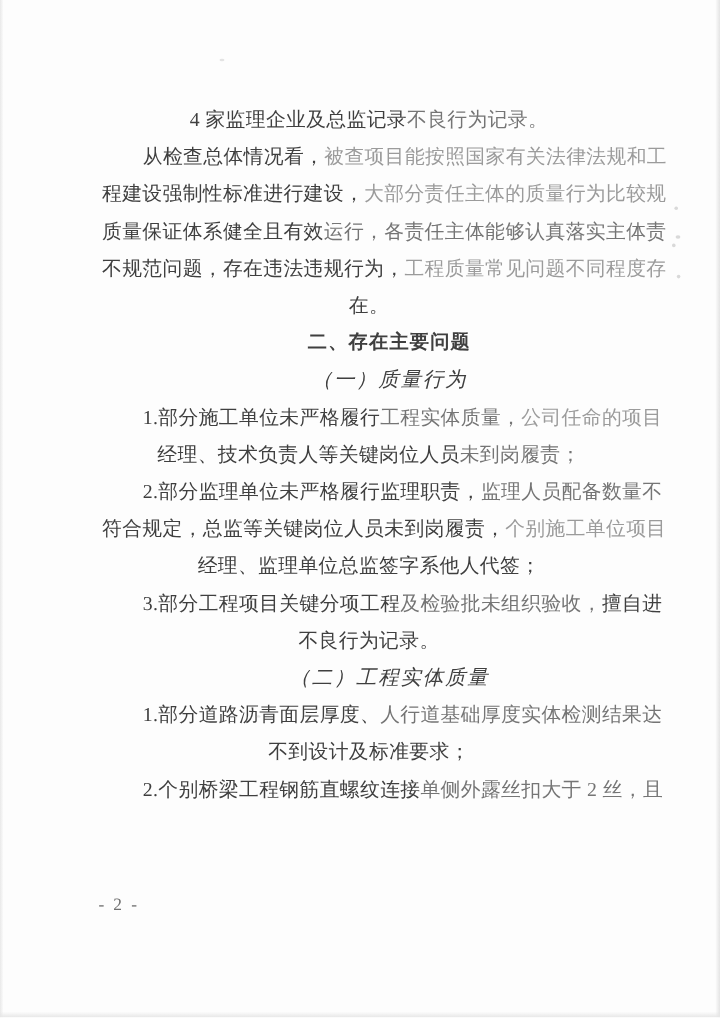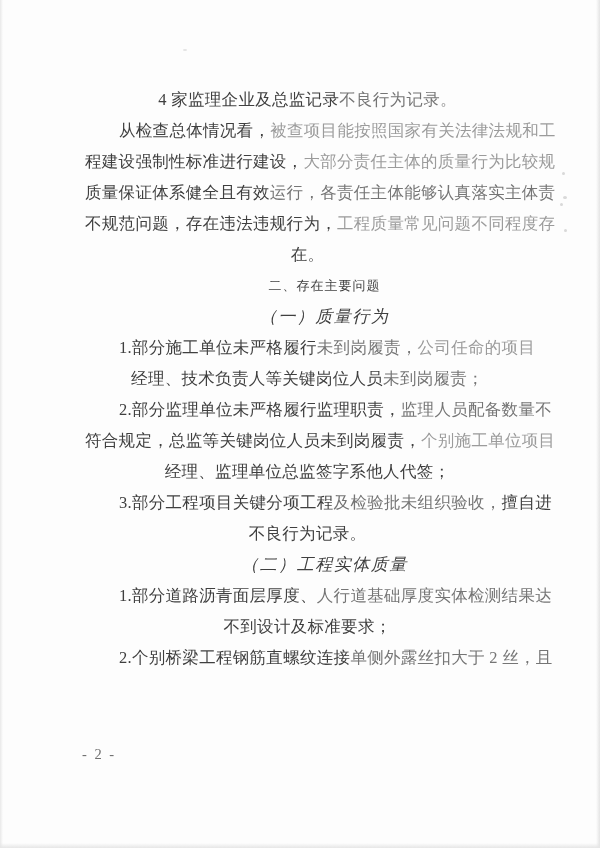--- a/index.html
+++ b/index.html
@@ -26,22 +26,22 @@
     font-size: 16.5px;
     line-height: 31px;
     height: 31px;
     letter-spacing: 0.3px;
     white-space: nowrap;
     color: var(--ink-dark, #3f3f3f);
   }
   .line.indent { padding-left: 34px; }
   .line.heading {
     font-family: "Liberation Sans", sans-serif;
-    font-weight: 400;
-    font-size: 13px;
+    font-weight: 700;
+    font-size: 16px;
     letter-spacing: 1px;
     color: var(--ink-heading, #2b2b2b);
   }
   .line.subheading {
     font-size: 17px;
     letter-spacing: 1.5px;
     color: var(--ink-dark, #3f3f3f);
     font-style: italic;
   }
   .t-dark  { color: var(--ink-dark, #3f3f3f); }
@@ -89,21 +89,21 @@
 <div class="scan-page">
   <div class="text-block">
       <div class="line body"><span class="t-dark">4 家监理企业及总监记录</span><span class="t-mid">不良行为记录。</span></div>
       <div class="line body indent"><span class="t-dark">从检查总体情况看，</span><span class="t-light">被查项目能按照国家有关法律法规和工</span></div>
       <div class="line body"><span class="t-dark">程建设强制性标准进行建设，</span><span class="t-light">大部分责任主体的质量行为比较规</span></div>
       <div class="line body"><span class="t-dark">质量保证体系健全且有效</span><span class="t-mid">运行，各责任主体能够认真落实主体责</span></div>
       <div class="line body"><span class="t-dark">不规范问题，存在违法违规行为，</span><span class="t-light">工程质量常见问题不同程度存</span></div>
       <div class="line body"><span class="t-dark">在。</span></div>
       <div class="line heading indent"><span class="t-dark">二、存在主要问题</span></div>
       <div class="line subheading indent"><span class="t-dark">（一）质量行为</span></div>
-      <div class="line body indent"><span class="t-dark">1.部分施工单位未严格履行</span><span class="t-mid">未到岗履责，</span><span class="t-light">公司任命的项目</span></div>
+      <div class="line body indent"><span class="t-dark">1.部分施工单位未严格履行</span><span class="t-mid">工程实体质量，</span><span class="t-light">公司任命的项目</span></div>
       <div class="line body"><span class="t-dark">经理、技术负责人等关键岗位人员</span><span class="t-mid">未到岗履责；</span></div>
       <div class="line body indent"><span class="t-dark">2.部分监理单位未严格履行监理职责，</span><span class="t-mid">监理人员配备数量不</span></div>
       <div class="line body"><span class="t-dark">符合规定，总监等关键岗位人员未到岗履责，</span><span class="t-light">个别施工单位项目</span></div>
       <div class="line body"><span class="t-dark">经理、监理单位总监签字系他人代签；</span></div>
       <div class="line body indent"><span class="t-dark">3.部分工程项目关键分项工程</span><span class="t-mid">及检验批未组织验收，</span><span class="t-dark">擅自进</span></div>
       <div class="line body"><span class="t-dark">不良行为记录。</span></div>
       <div class="line subheading indent"><span class="t-dark">（二）工程实体质量</span></div>
       <div class="line body indent"><span class="t-dark">1.部分道路沥青面层厚度、</span><span class="t-mid">人行道基础厚度实体检测结果达</span></div>
       <div class="line body"><span class="t-dark">不到设计及标准要求；</span></div>
       <div class="line body indent"><span class="t-dark">2.个别桥梁工程钢筋直螺纹连接</span><span class="t-mid">单侧外露丝扣大于 2 丝，且</span></div>

